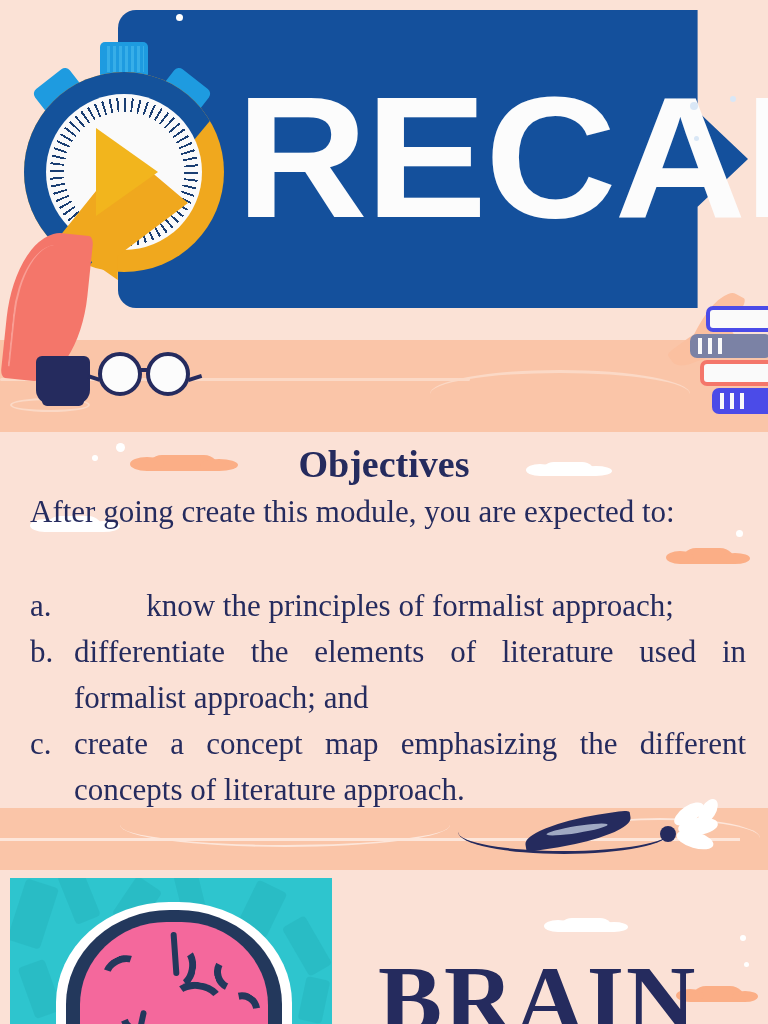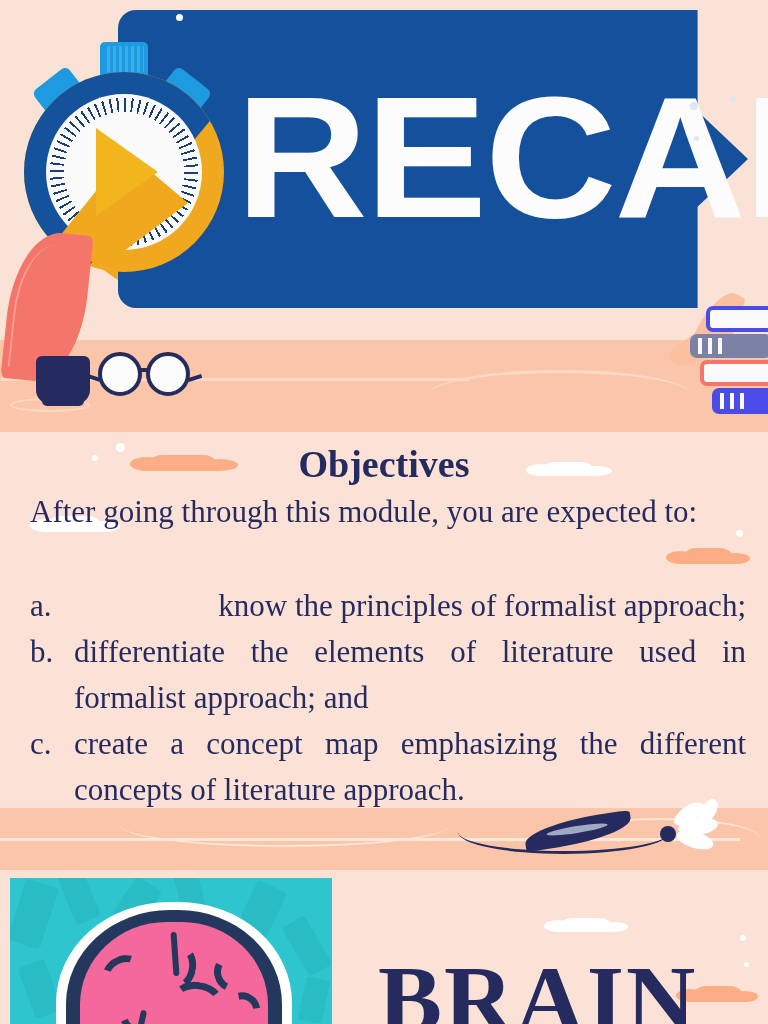--- a/index.html
+++ b/index.html
@@ -158,21 +158,21 @@
     position:absolute; left:30px; top:490px; width:712px;
     color:#252B5E; font-size:31px; line-height:44px;
     text-align:justify; text-justify:inter-word;
     font-family:"Liberation Serif", serif;
   }
   .obj-list { position:absolute; left:30px; top:583px; width:716px; }
   .obj-item { display:flex; color:#252B5E; font-size:31px; line-height:46px;
               font-family:"Liberation Serif", serif; margin-bottom:0px; }
   .obj-letter { width:44px; flex:0 0 44px; }
   .obj-text   { flex:1; text-align:justify; text-justify:inter-word; }
-  .obj-text.nojust { text-align:right; }
+  .obj-text.nojust { text-align:center; }
 
   
   .quill-stem { position:absolute; left:458px; top:832px; width:212px; height:22px;
                 border-bottom:3px solid #252B5E; border-radius:50%/0 0 100% 100%; }
   .quill-blade { position:absolute; left:524px; top:818px; width:108px; height:26px;
                  background:#252B5E; border-radius:70% 10% 70% 10%; transform:rotate(-9deg); }
   .quill-hl { position:absolute; left:546px; top:826px; width:62px; height:7px;
               background:#C9D4E6; border-radius:50%; transform:rotate(-9deg); opacity:.75; }
   .quill-knob { position:absolute; left:660px; top:826px; width:16px; height:16px;
                 background:#252B5E; border-radius:50%; }
@@ -283,21 +283,21 @@
 <div class="dot" style="left:744px; top:962px; width:5px; height:5px;"></div>
 
 <div class="cloud p cl1"></div>
 <div class="cloud w cl2"></div>
 <div class="cloud w cl3"></div>
 <div class="cloud p cl4"></div>
 <div class="cloud w cl5"></div>
 <div class="cloud p cl6"></div>
 
 <div class="objectives-title">Objectives</div>
-<div class="intro">After going through this module, you are expected to:</div>
+<div class="intro">After going create this module, you are expected to:</div>
 
 <div class="obj-list">
   <div class="obj-item">
     <div class="obj-letter">a.</div>
     <div class="obj-text nojust">know the principles of formalist approach;</div>
   </div>
   <div class="obj-item">
     <div class="obj-letter">b.</div>
     <div class="obj-text">differentiate the elements of literature used in formalist approach; and</div>
   </div>

